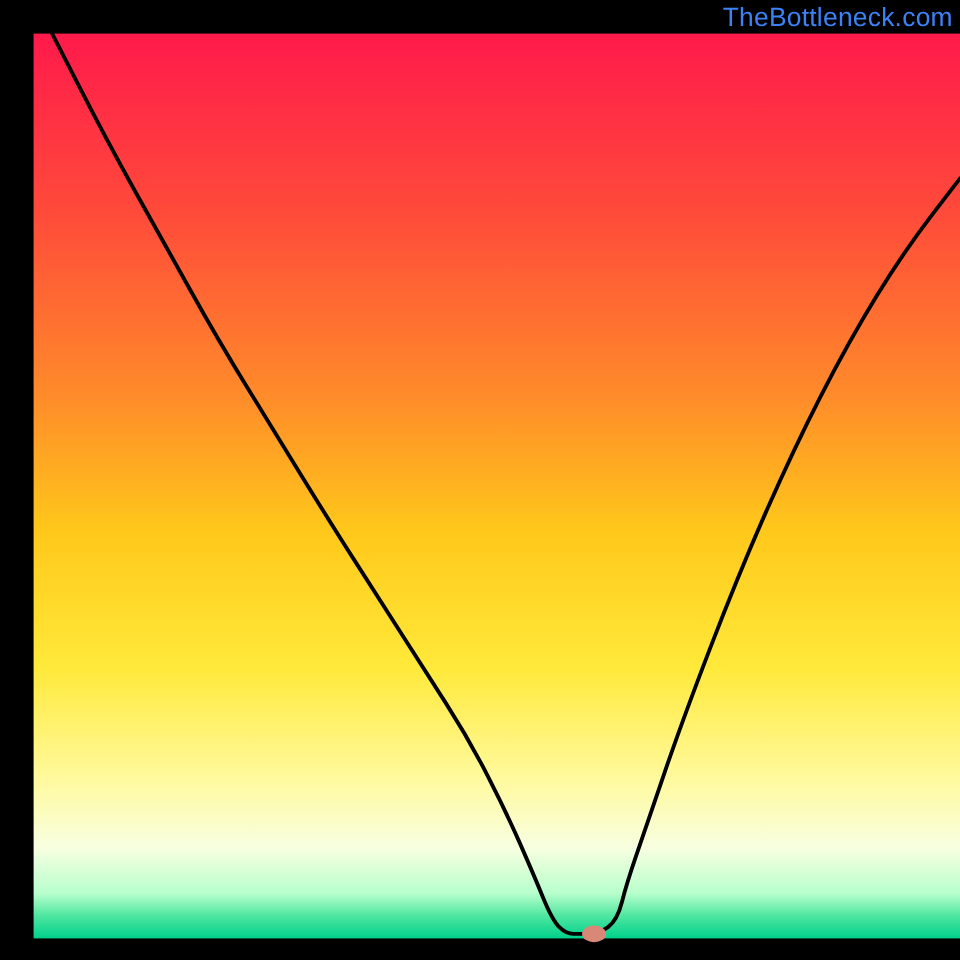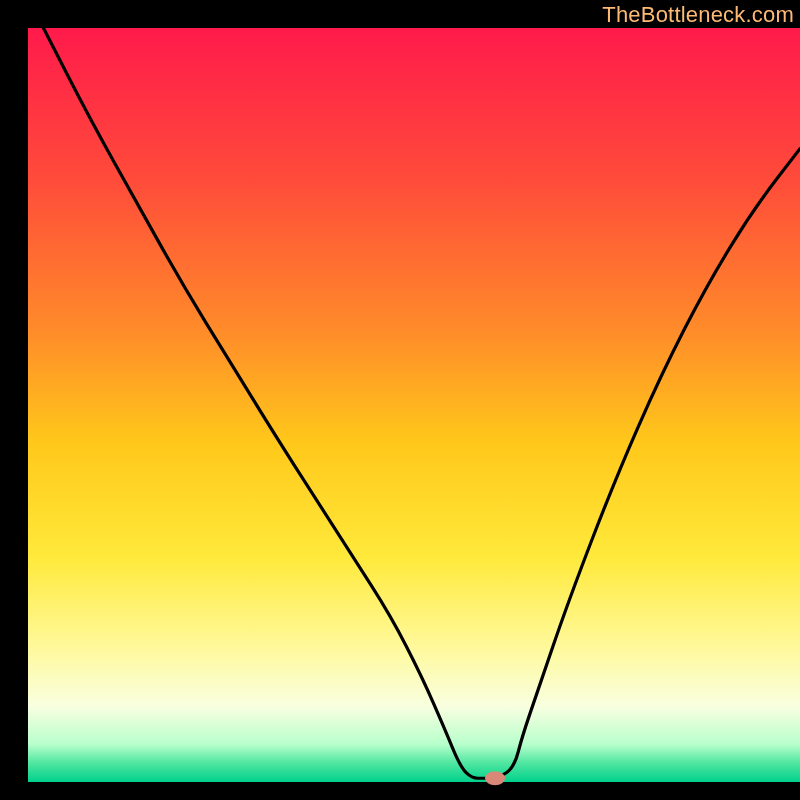--- a/index.html
+++ b/index.html
@@ -16,21 +16,21 @@
     width: 800px;
     height: 800px;
   }
   svg {
     display: block;
   }
   .watermark {
     position: absolute;
     top: 2px;
     right: 6px;
-    color: #fdba74;
+    color: #3b82f6;
     font-size: 22px;
     font-weight: 400;
     letter-spacing: 0.2px;
     user-select: none;
   }
 </style>
 </head>
 <body>
 
 <div class="canvas-wrap">

